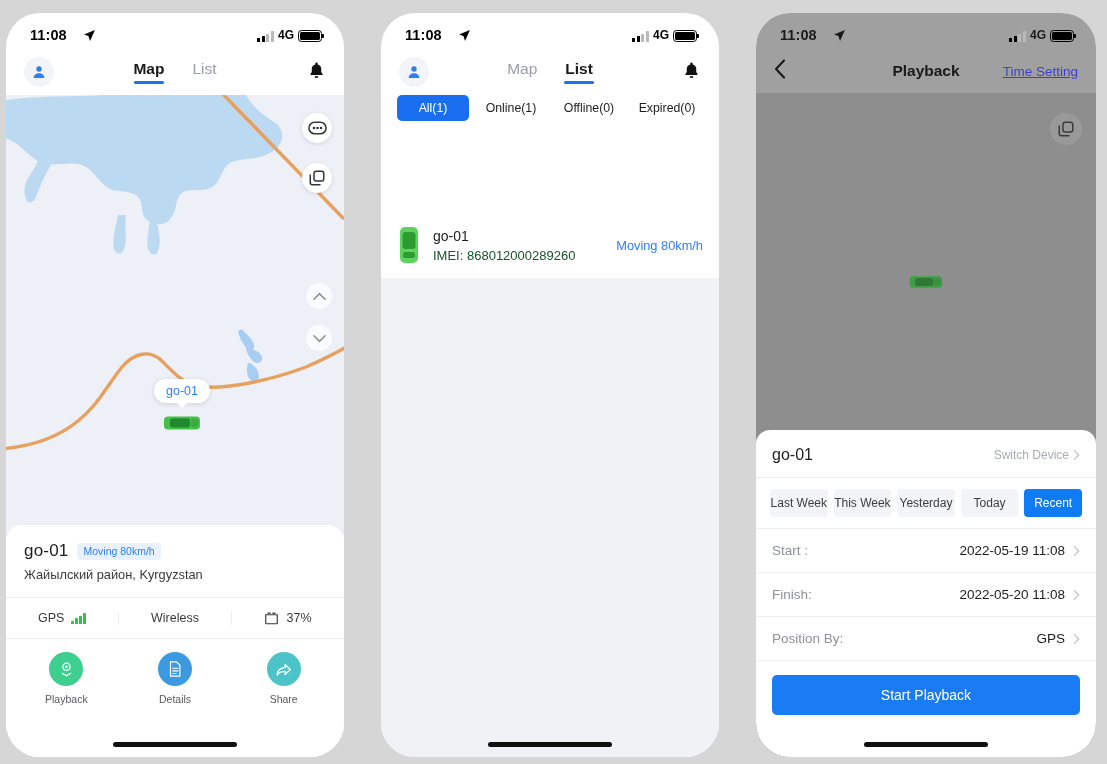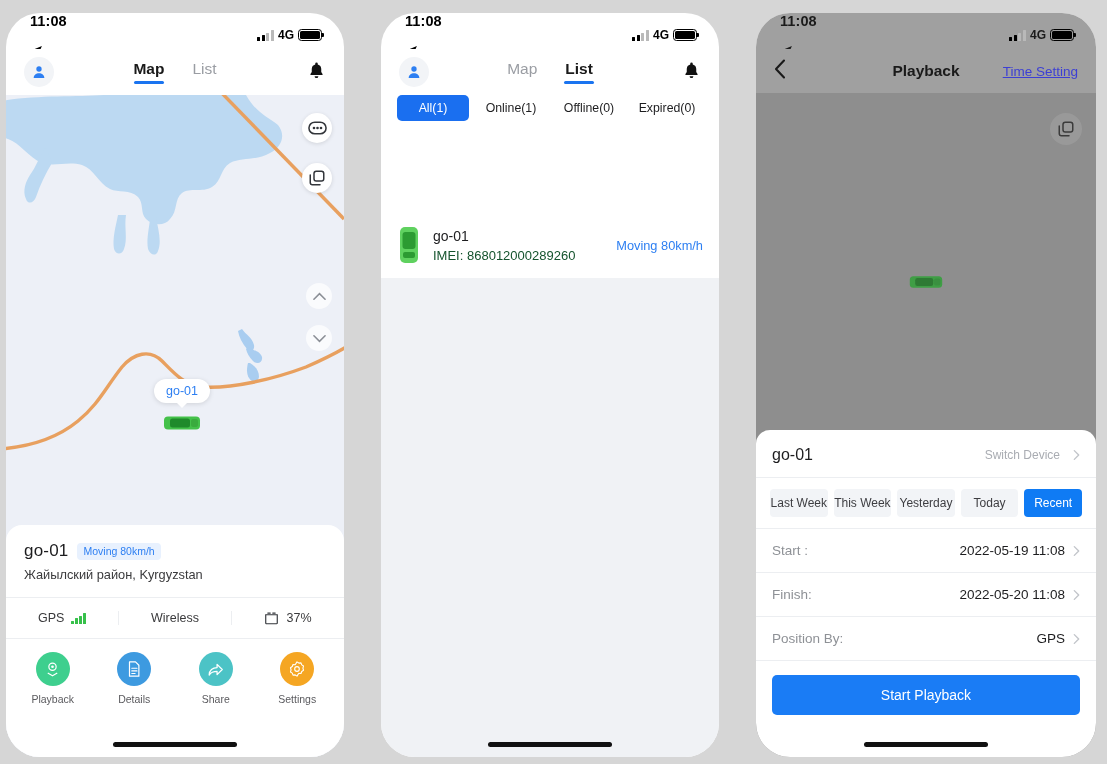--- a/index.html
+++ b/index.html
@@ -22,22 +22,22 @@
   #phone2 { left: 381px; top: 13px; width: 338px; height: 744px; }
   #phone3 { left: 756px; top: 13px; width: 340px; height: 744px; }
 
   
   .statusbar {
     height: 36px; display: flex; align-items: center;
     justify-content: space-between; padding: 8px 22px 0 24px;
     position: relative; z-index: 5;
   }
   .sb-time { font-size: 14.5px; font-weight: bold; letter-spacing: .1px; color: #000; }
-  .sb-left { display: flex; gap: 16px; flex-direction: column; }
-  .sb-right { display: flex; align-items: center; gap: 4px; }
+  .sb-left { display: flex; align-items: center; gap: 16px; }
+  .sb-right { display: flex; align-items: flex-end; gap: 4px; }
   .sb-net { font-size: 12px; font-weight: bold; color: #000; }
   .bars { display: flex; align-items: flex-end; gap: 1.5px; height: 11px; }
   .bars i { width: 3px; background: #000; border-radius: .5px; display: block; }
   .bars i:nth-child(1){height:4px} .bars i:nth-child(2){height:6px}
   .bars i:nth-child(3){height:8px;background:#b9b9b9} .bars i:nth-child(4){height:11px;background:#b9b9b9}
   .batt { width: 24px; height: 12px; border: 1.4px solid #000; border-radius: 3.5px; position: relative; padding: 1.4px; }
   .batt::after { content:""; position:absolute; right:-3.4px; top:3.4px; width:2px; height:4px; background:#000; border-radius:0 1px 1px 0; }
   .batt span { display:block; height:100%; background:#000; border-radius:1.6px; }
   .dark .sb-time, .dark .sb-net { color: #1b1b1b; }
 
@@ -170,21 +170,21 @@
     display: flex; align-items: center; justify-content: center;
   }
   .pb-car { position: absolute; left: 152px; top: 180px; }
   .pb-card {
     position: absolute; left: 0; right: 0; bottom: 0; background: #fff;
     border-radius: 14px 14px 0 0; z-index: 6;
   }
   .pbc-head { display: flex; align-items: center; padding: 16px 16px 13px;
               border-bottom: 1px solid #eceef1; }
   .pbc-name { font-size: 16px; color: #1d1d1f; }
-  .pbc-switch { margin-left: auto; font-size: 12px; color: #a9acb2; display:flex; align-items:center; gap:13px; }
+  .pbc-switch { margin-left: auto; font-size: 12px; color: #a9acb2; display:flex; align-items:center; gap:4px; }
   .quickrow { display: flex; gap: 6px; padding: 11px 14px; border-bottom: 1px solid #eceef1; }
   .quick { flex: 1; text-align: center; font-size: 12px; color: #3d3d41;
            background: #f2f4f7; border-radius: 4px; padding: 7px 0; }
   .quick.active { background: #0f7bf4; color: #fff; }
   .pbrow {
     display: flex; align-items: flex-end; padding: 14px 16px;
     border-bottom: 1px solid #eceef1;
   }
   .pb-lab { font-size: 13.5px; color: #8e9196; }
   .pb-val { margin-left: auto; font-size: 13.5px; color: #1d1d1f; display:flex; align-items:center; gap:8px; }
@@ -353,29 +353,20 @@
             <span class="ic-label">Details</span>
           </div>
           <div class="ic-action">
             <div class="ic-circle" style="background:#4cc3c6">
               <svg width="19" height="19" viewBox="0 0 24 24">
                 <path d="M4 19c0-6 4.5-9.5 10-9.5V5.5L20.5 12 14 18.5V14.5C9.5 14.5 6 16 4 19z" fill="none" stroke="#fff" stroke-width="1.6" stroke-linejoin="round"></path>
               </svg>
             </div>
             <span class="ic-label">Share</span>
           </div>
-          <div class="ic-action">
-            <div class="ic-circle" style="background:#f5a623">
-              <svg width="18" height="18" viewBox="0 0 24 24">
-                <path d="M12 2.5l2.4 1.6 2.9-.3 1 2.7 2.4 1.6-.8 2.8.8 2.8-2.4 1.6-1 2.7-2.9-.3L12 21.5l-2.4-1.6-2.9.3-1-2.7-2.4-1.6.8-2.8-.8-2.8 2.4-1.6 1-2.7 2.9.3z" fill="none" stroke="#fff" stroke-width="1.5" stroke-linejoin="round"></path>
-                <circle cx="12" cy="12" r="3.1" fill="none" stroke="#fff" stroke-width="1.5"></circle>
-              </svg>
-            </div>
-            <span class="ic-label">Settings</span>
-          </div>
         </div>
         <div class="pb-spacer"></div>
       </div>
     </div>
     <div class="homebar"></div>
   </div>
 
   <div class="phone" id="phone2">
 
     <div class="statusbar">

